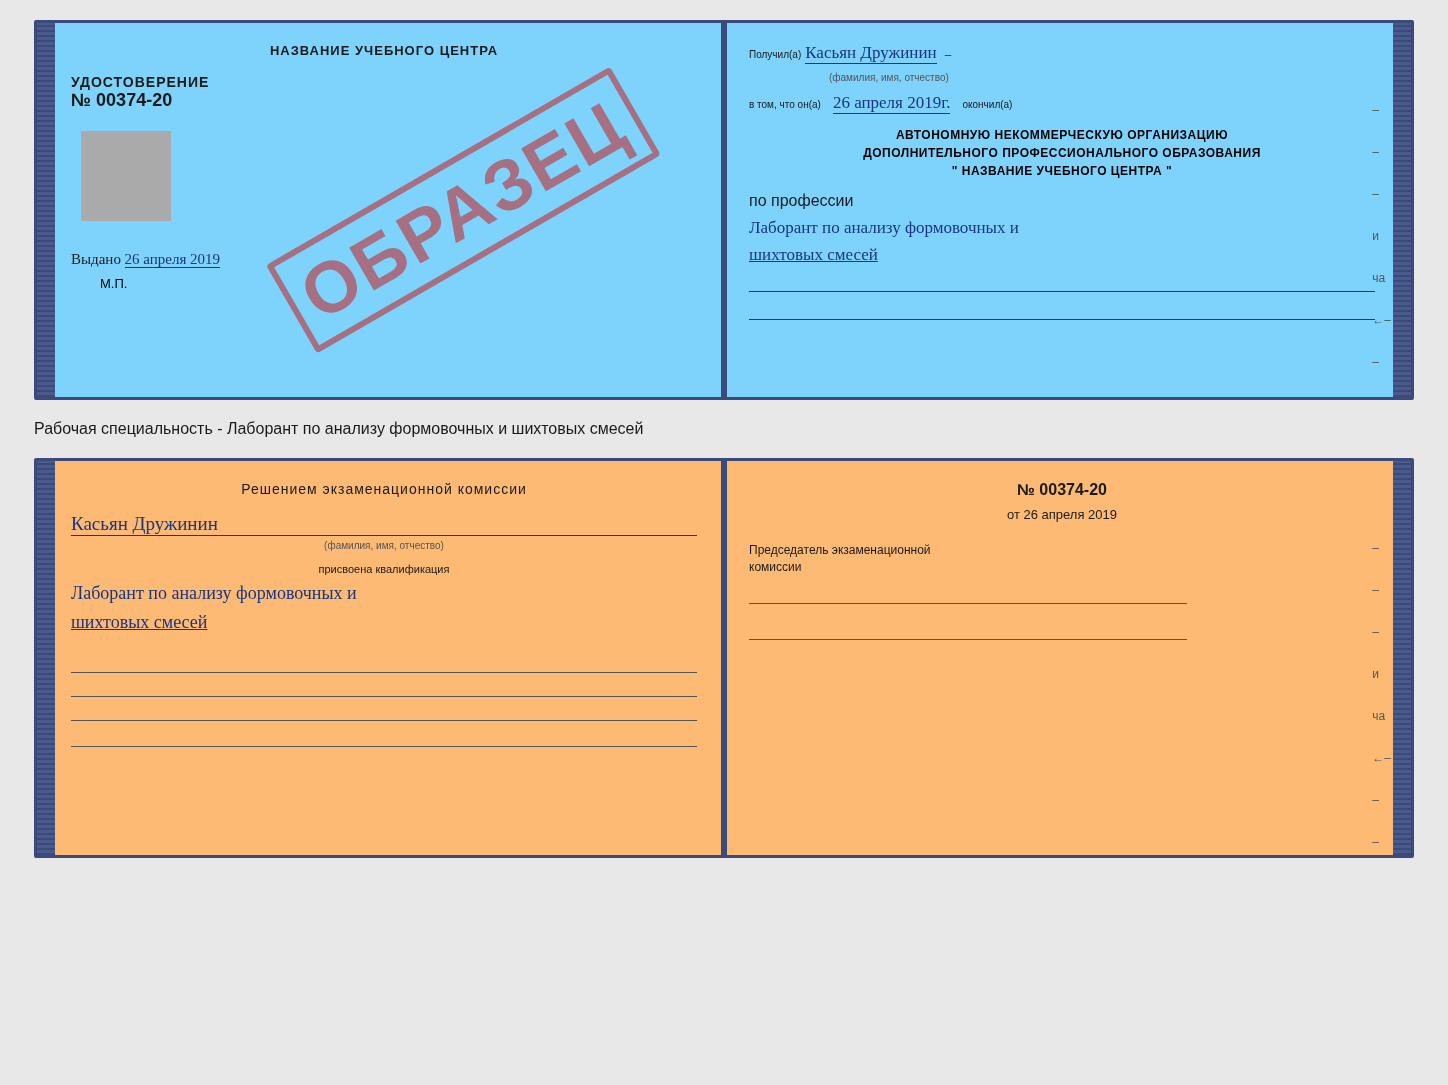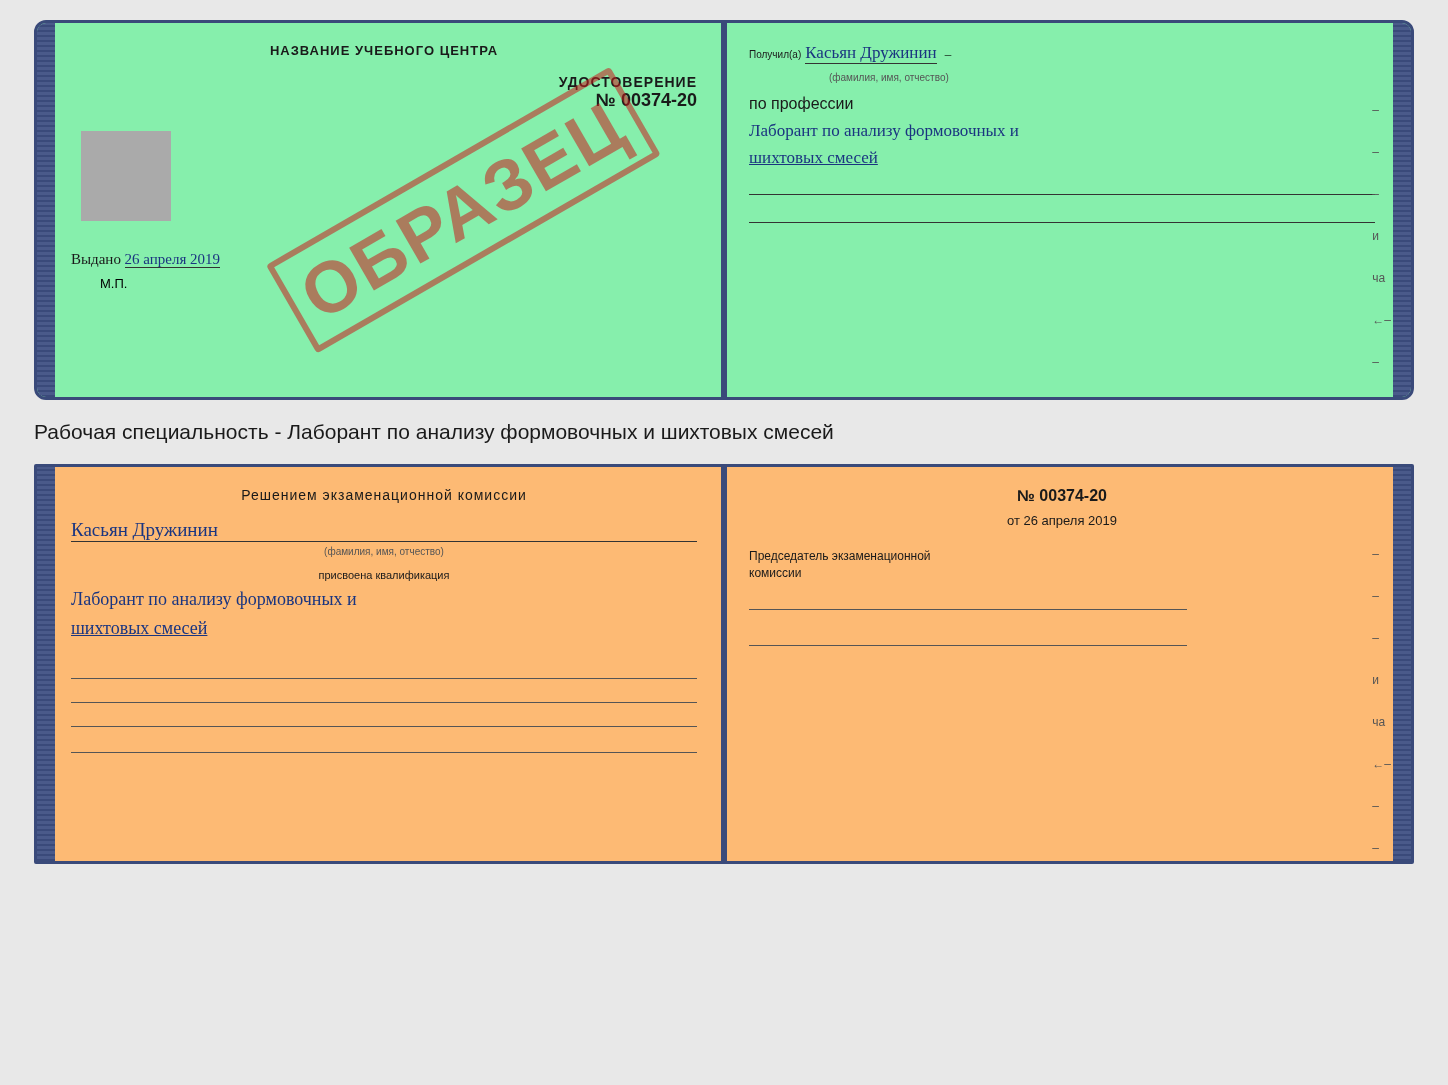--- a/index.html
+++ b/index.html
@@ -19,23 +19,23 @@
       display: flex;
       flex-direction: column;
       gap: 16px;
       width: 100%;
       max-width: 1380px;
     }
 
     
     .cert-book {
       display: flex;
-      background: #86efac;
+      background: #7dd3fc;
       border: 3px solid #3a4a7a;
-      border-radius: 12px;
+      border-radius: 2px;
       position: relative;
       overflow: hidden;
       min-height: 380px;
     }
 
     .cert-book::before {
       content: '';
       position: absolute;
       left: 50%;
       top: 0;
@@ -96,21 +96,21 @@
       text-align: center;
       font-size: 13px;
       font-weight: bold;
       letter-spacing: 1px;
       color: #1a1a1a;
       margin-bottom: 16px;
       font-family: Arial, sans-serif;
     }
 
     .cert-number-section {
-      text-align: right;
+      text-align: left;
       margin: 8px 0;
     }
 
     .cert-label {
       font-size: 14px;
       font-weight: bold;
       letter-spacing: 1px;
       color: #1a1a1a;
       font-family: Arial, sans-serif;
     }
@@ -241,21 +241,21 @@
       display: flex;
       flex-direction: column;
       gap: 28px;
       font-size: 12px;
       color: #555;
       font-family: Arial, sans-serif;
     }
 
     
     .specialty-text {
-      font-size: 21px;
+      font-size: 16px;
       color: #1a1a1a;
       font-family: Arial, sans-serif;
       padding: 4px 0;
       align-self: flex-start;
     }
 
     
     .bottom-book {
       display: flex;
       background: #fdba74;
@@ -470,21 +470,31 @@
     </div>
 
     <div class="cert-right">
       <div class="right-line">
         <span class="right-label">Получил(а)</span>
         <span class="right-handwritten">Касьян Дружинин</span>
         <span class="right-dash">–</span>
       </div>
       <div class="right-sublabel" style="margin-left: 80px; margin-bottom: 10px;">(фамилия, имя, отчество)</div>
 
-
+      <div class="right-line">
+        <span class="right-label">в том, что он(а)</span>
+        <span class="right-handwritten" style="margin-left: 8px;">26 апреля 2019г.</span>
+        <span class="right-label" style="margin-left: 8px;">окончил(а)</span>
+      </div>
+
+      <div class="right-section-block">
+        <div class="right-org-text">АВТОНОМНУЮ НЕКОММЕРЧЕСКУЮ ОРГАНИЗАЦИЮ</div>
+        <div class="right-org-text">ДОПОЛНИТЕЛЬНОГО ПРОФЕССИОНАЛЬНОГО ОБРАЗОВАНИЯ</div>
+        <div class="right-org-text">"  НАЗВАНИЕ УЧЕБНОГО ЦЕНТРА  "</div>
+      </div>
 
       <div class="right-profession-label">по профессии</div>
       <div class="right-profession-handwritten">
         Лаборант по анализу формовочных и<br>
         <span style="text-decoration: underline;">шихтовых смесей</span>
       </div>
 
       <div class="underline-row"></div>
       <div class="underline-row"></div>
 

